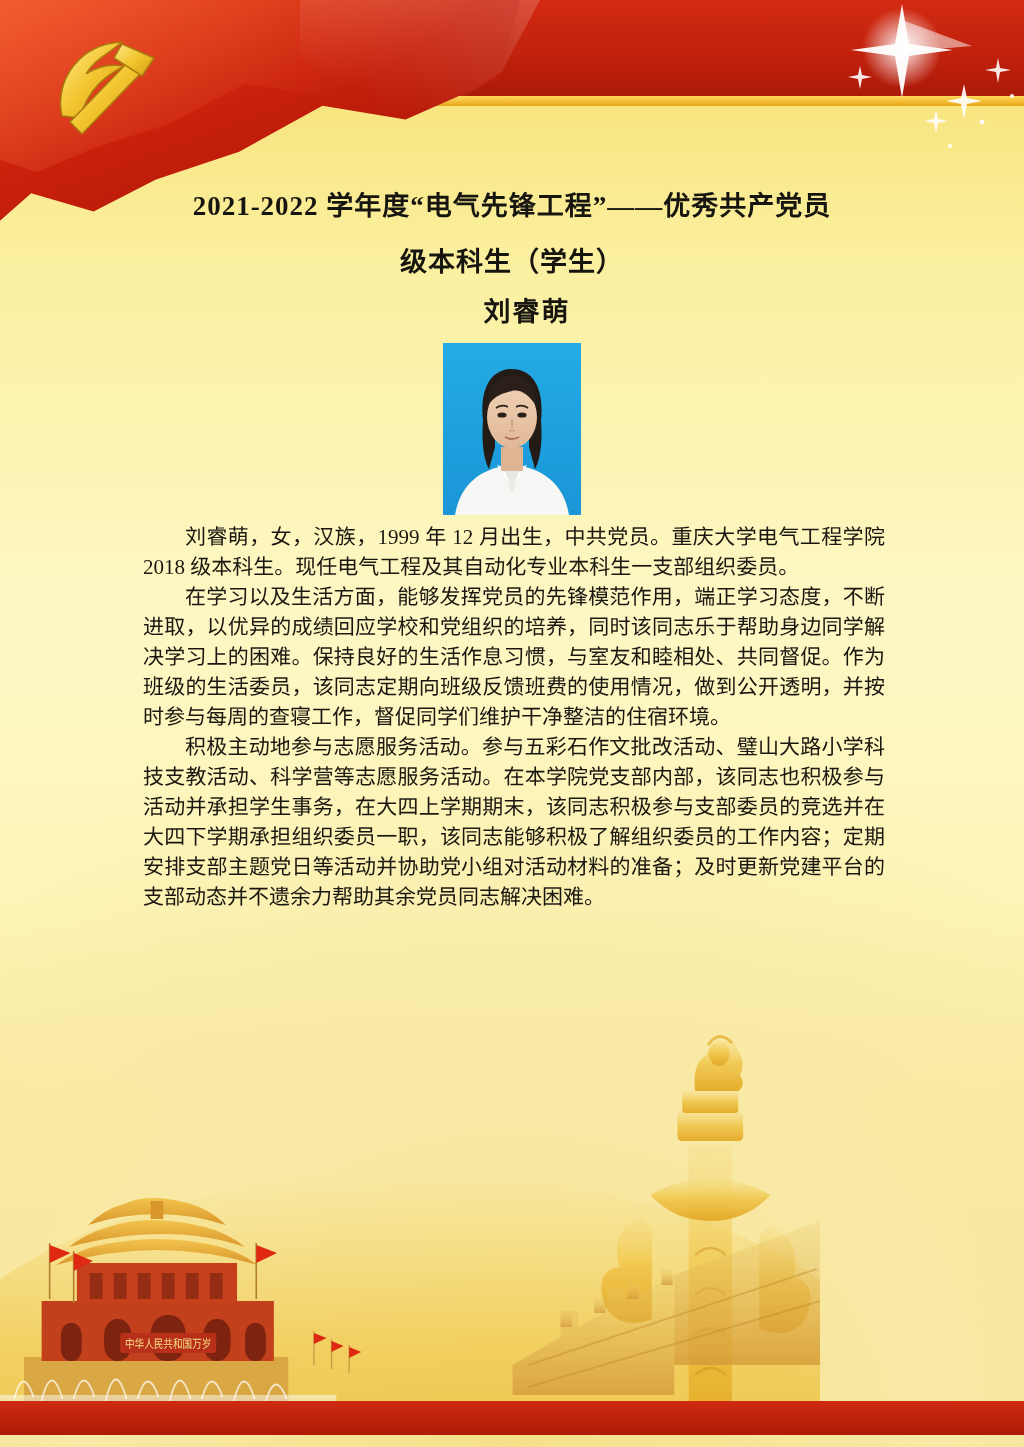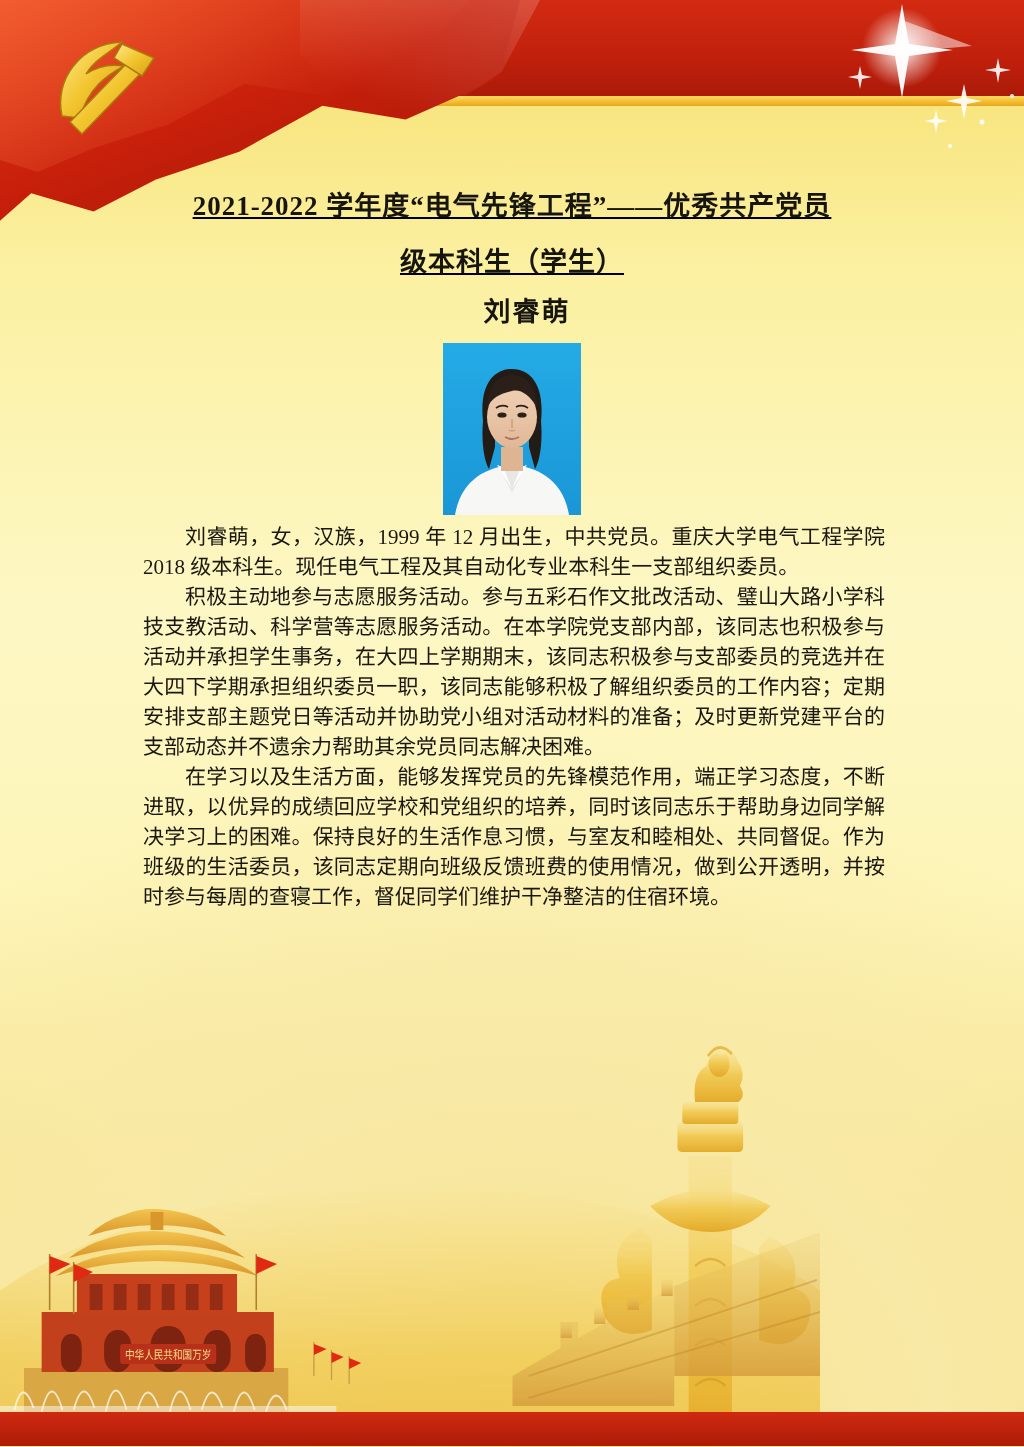--- a/index.html
+++ b/index.html
@@ -49,33 +49,33 @@
   .emblem {
     position: absolute; left: 36px; top: 18px; width: 130px; height: 130px;
   }
   .emblem svg { width: 100%; height: 100%; display: block; }
 
   
   .sparkles { position: absolute; right: 0; top: 0; width: 360px; height: 200px; }
   .sparkles svg { width: 100%; height: 100%; }
 
   
-  .bottom-scene { position: absolute; left: 0; bottom: 1px; width: 820px; height: 540px; }
+  .bottom-scene { position: absolute; left: 0; bottom: 12px; width: 820px; height: 540px; }
   .bottom-scene svg { width: 100%; height: 100%; display: block; }
   .bottom-red-bar {
     position: absolute; left: 0; bottom: 0; width: 1024px; height: 34px;
     background: linear-gradient(180deg, #cf2a11 0%, #ad1b07 100%);
   }
 
   
   .content {
     position: absolute; left: 0; top: 0; width: 1024px; height: 1447px;
   }
   .title-block {
-    position: absolute; left: 0; top: 178px; width: 1024px; text-align: center; text-decoration: underline;
+    position: absolute; left: 0; top: 178px; width: 1024px; text-align: center;
   }
   .title-line {
     font-size: 27px; font-weight: bold; color: #17150f; letter-spacing: 1px;
     line-height: 56px; white-space: nowrap;
   }
   .person-name {
     position: absolute; left: 0; top: 290px; width: 1024px; text-align: center;
     font-size: 27px; font-weight: bold; color: #17150f; letter-spacing: 2px; margin-left: 15px;
   }
   .photo-wrap {
@@ -333,18 +333,18 @@
         <path d="M53 65 q6 -4 12 -1" stroke="#2b211a" stroke-width="1.8" fill="none"></path>
         <path d="M73 64 q6 -3 12 1" stroke="#2b211a" stroke-width="1.8" fill="none"></path>
 
         <path d="M69 76 l0 9 m-3 2 q3 2 6 0" stroke="#c79d7c" stroke-width="1.4" fill="none"></path>
         <path d="M62 94 q7 4 14 0" stroke="#b4705f" stroke-width="2" fill="none"></path>
       </svg>
     </div>
 
     <div class="body-text">
       <p>刘睿萌，女，汉族，1999 年 12 月出生，中共党员。重庆大学电气工程学院 2018 级本科生。现任电气工程及其自动化专业本科生一支部组织委员。</p>
+      <p>在学习以及生活方面，能够发挥党员的先锋模范作用，端正学习态度，不断进取，以优异的成绩回应学校和党组织的培养，同时该同志乐于帮助身边同学解决学习上的困难。保持良好的生活作息习惯，与室友和睦相处、共同督促。作为班级的生活委员，该同志定期向班级反馈班费的使用情况，做到公开透明，并按时参与每周的查寝工作，督促同学们维护干净整洁的住宿环境。</p>
       <p>积极主动地参与志愿服务活动。参与五彩石作文批改活动、璧山大路小学科技支教活动、科学营等志愿服务活动。在本学院党支部内部，该同志也积极参与活动并承担学生事务，在大四上学期期末，该同志积极参与支部委员的竞选并在大四下学期承担组织委员一职，该同志能够积极了解组织委员的工作内容；定期安排支部主题党日等活动并协助党小组对活动材料的准备；及时更新党建平台的支部动态并不遗余力帮助其余党员同志解决困难。</p>
-      <p>在学习以及生活方面，能够发挥党员的先锋模范作用，端正学习态度，不断进取，以优异的成绩回应学校和党组织的培养，同时该同志乐于帮助身边同学解决学习上的困难。保持良好的生活作息习惯，与室友和睦相处、共同督促。作为班级的生活委员，该同志定期向班级反馈班费的使用情况，做到公开透明，并按时参与每周的查寝工作，督促同学们维护干净整洁的住宿环境。</p>
     </div>
 
   </div>
 </div>
 
 </body></html>

